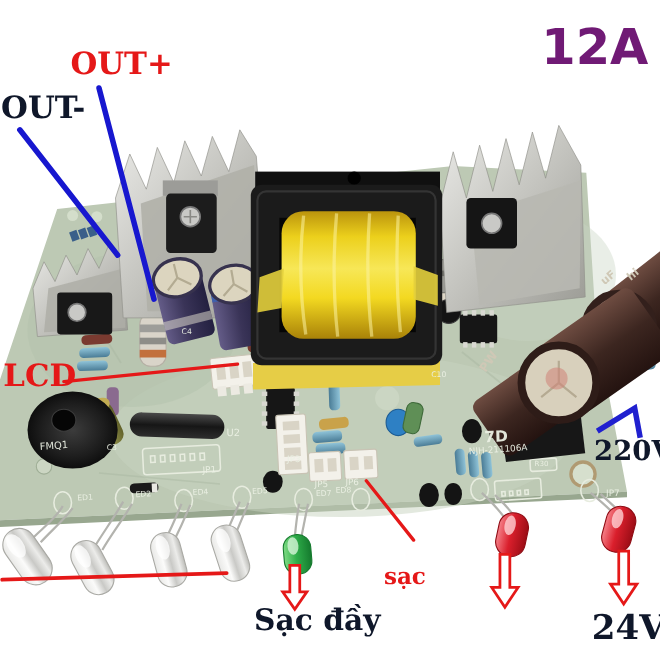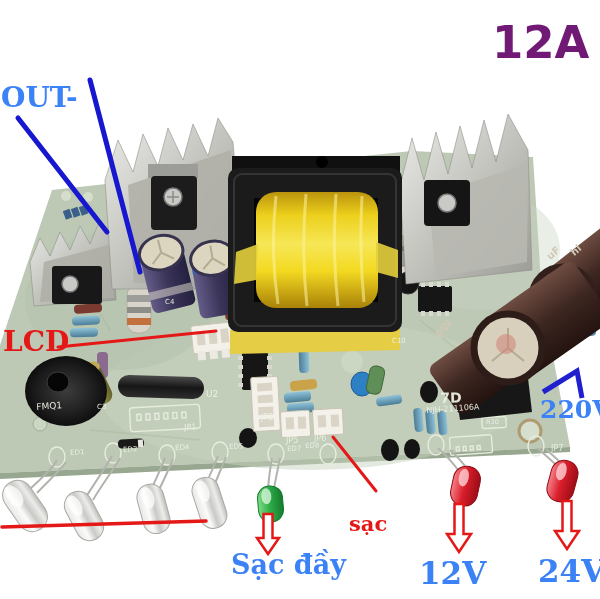--- a/index.html
+++ b/index.html
@@ -1,21 +1,21 @@
 <!DOCTYPE html>
 <html><head>
 <meta charset="utf-8">
 <style>
   html,body{margin:0;padding:0;background:#ffffff;}
   .stage{position:relative;width:600px;height:599px;background:#ffffff;overflow:hidden;
          font-family:"DejaVu Sans",sans-serif;}
   .stage svg{position:absolute;left:0;top:0;}
   .ann{position:absolute;font-family:"DejaVu Serif",serif;font-weight:bold;line-height:1;white-space:nowrap;}
   .red{color:#e51818;}
-  .blue{color:#3b82f6;}
+  .blue{color:#0f172a;}
   .pink{color:#e2186a;font-family:"DejaVu Sans",sans-serif;}
   .orange{color:#701a75;font-family:"DejaVu Sans",sans-serif;}
   .silk{position:absolute;color:rgba(235,240,228,0.95);font-family:"DejaVu Sans",sans-serif;
         font-size:8px;line-height:1;white-space:nowrap;transform-origin:left top;}
   .capmark{position:absolute;color:#cfc8b6;font-weight:bold;font-family:"DejaVu Sans",sans-serif;
         line-height:1;transform-origin:left top;}
 </style>
 </head>
 <body>
 
@@ -406,22 +406,22 @@
   <span class="silk" style="left:287px;top:446px;font-size:7px;transform:rotate(-2deg)">ED7</span>
   <span class="silk" style="left:305px;top:443px;font-size:7px;transform:rotate(-2deg)">ED8</span>
   <span class="silk" style="left:486px;top:419px;font-size:6.5px">R30</span>
   <span class="silk" style="left:440px;top:391px;font-size:14px;font-weight:bold;transform:rotate(-2deg)">7D</span>
   <span class="silk" style="left:426px;top:407px;transform:rotate(-4deg)">NJH-211106A</span>
 
   <span class="capmark" style="left:434px;top:334px;font-size:11px;transform:rotate(-55deg)">PW</span>
   <span class="capmark" style="left:545px;top:254px;font-size:10px;transform:rotate(-40deg)">uF</span>
   <span class="capmark" style="left:569px;top:250px;font-size:10px;transform:rotate(-40deg)">hi</span>
 
+  <span class="ann red" style="left:64px;top:44px;font-size:28px">OUT+</span>
   <span class="ann blue" style="left:1px;top:84px;font-size:28px">OUT-</span>
   <span class="ann orange" style="left:492px;top:20px;font-size:45px">12A</span>
   <span class="ann red" style="left:3px;top:328px;font-size:28px">LCD</span>
   <span class="ann blue" style="left:540px;top:397px;font-size:25px">220V</span>
   <span class="ann red" style="left:349px;top:513px;font-size:21px">sạc</span>
   <span class="ann blue" style="left:231px;top:551px;font-size:27px">Sạc đầy</span>
-  <span class="ann blue" style="left:419px;top:558px;font-size:31px">12V</span>
   <span class="ann blue" style="left:538px;top:556px;font-size:31px">24V</span>
 
 </div>
 
 </body></html>

